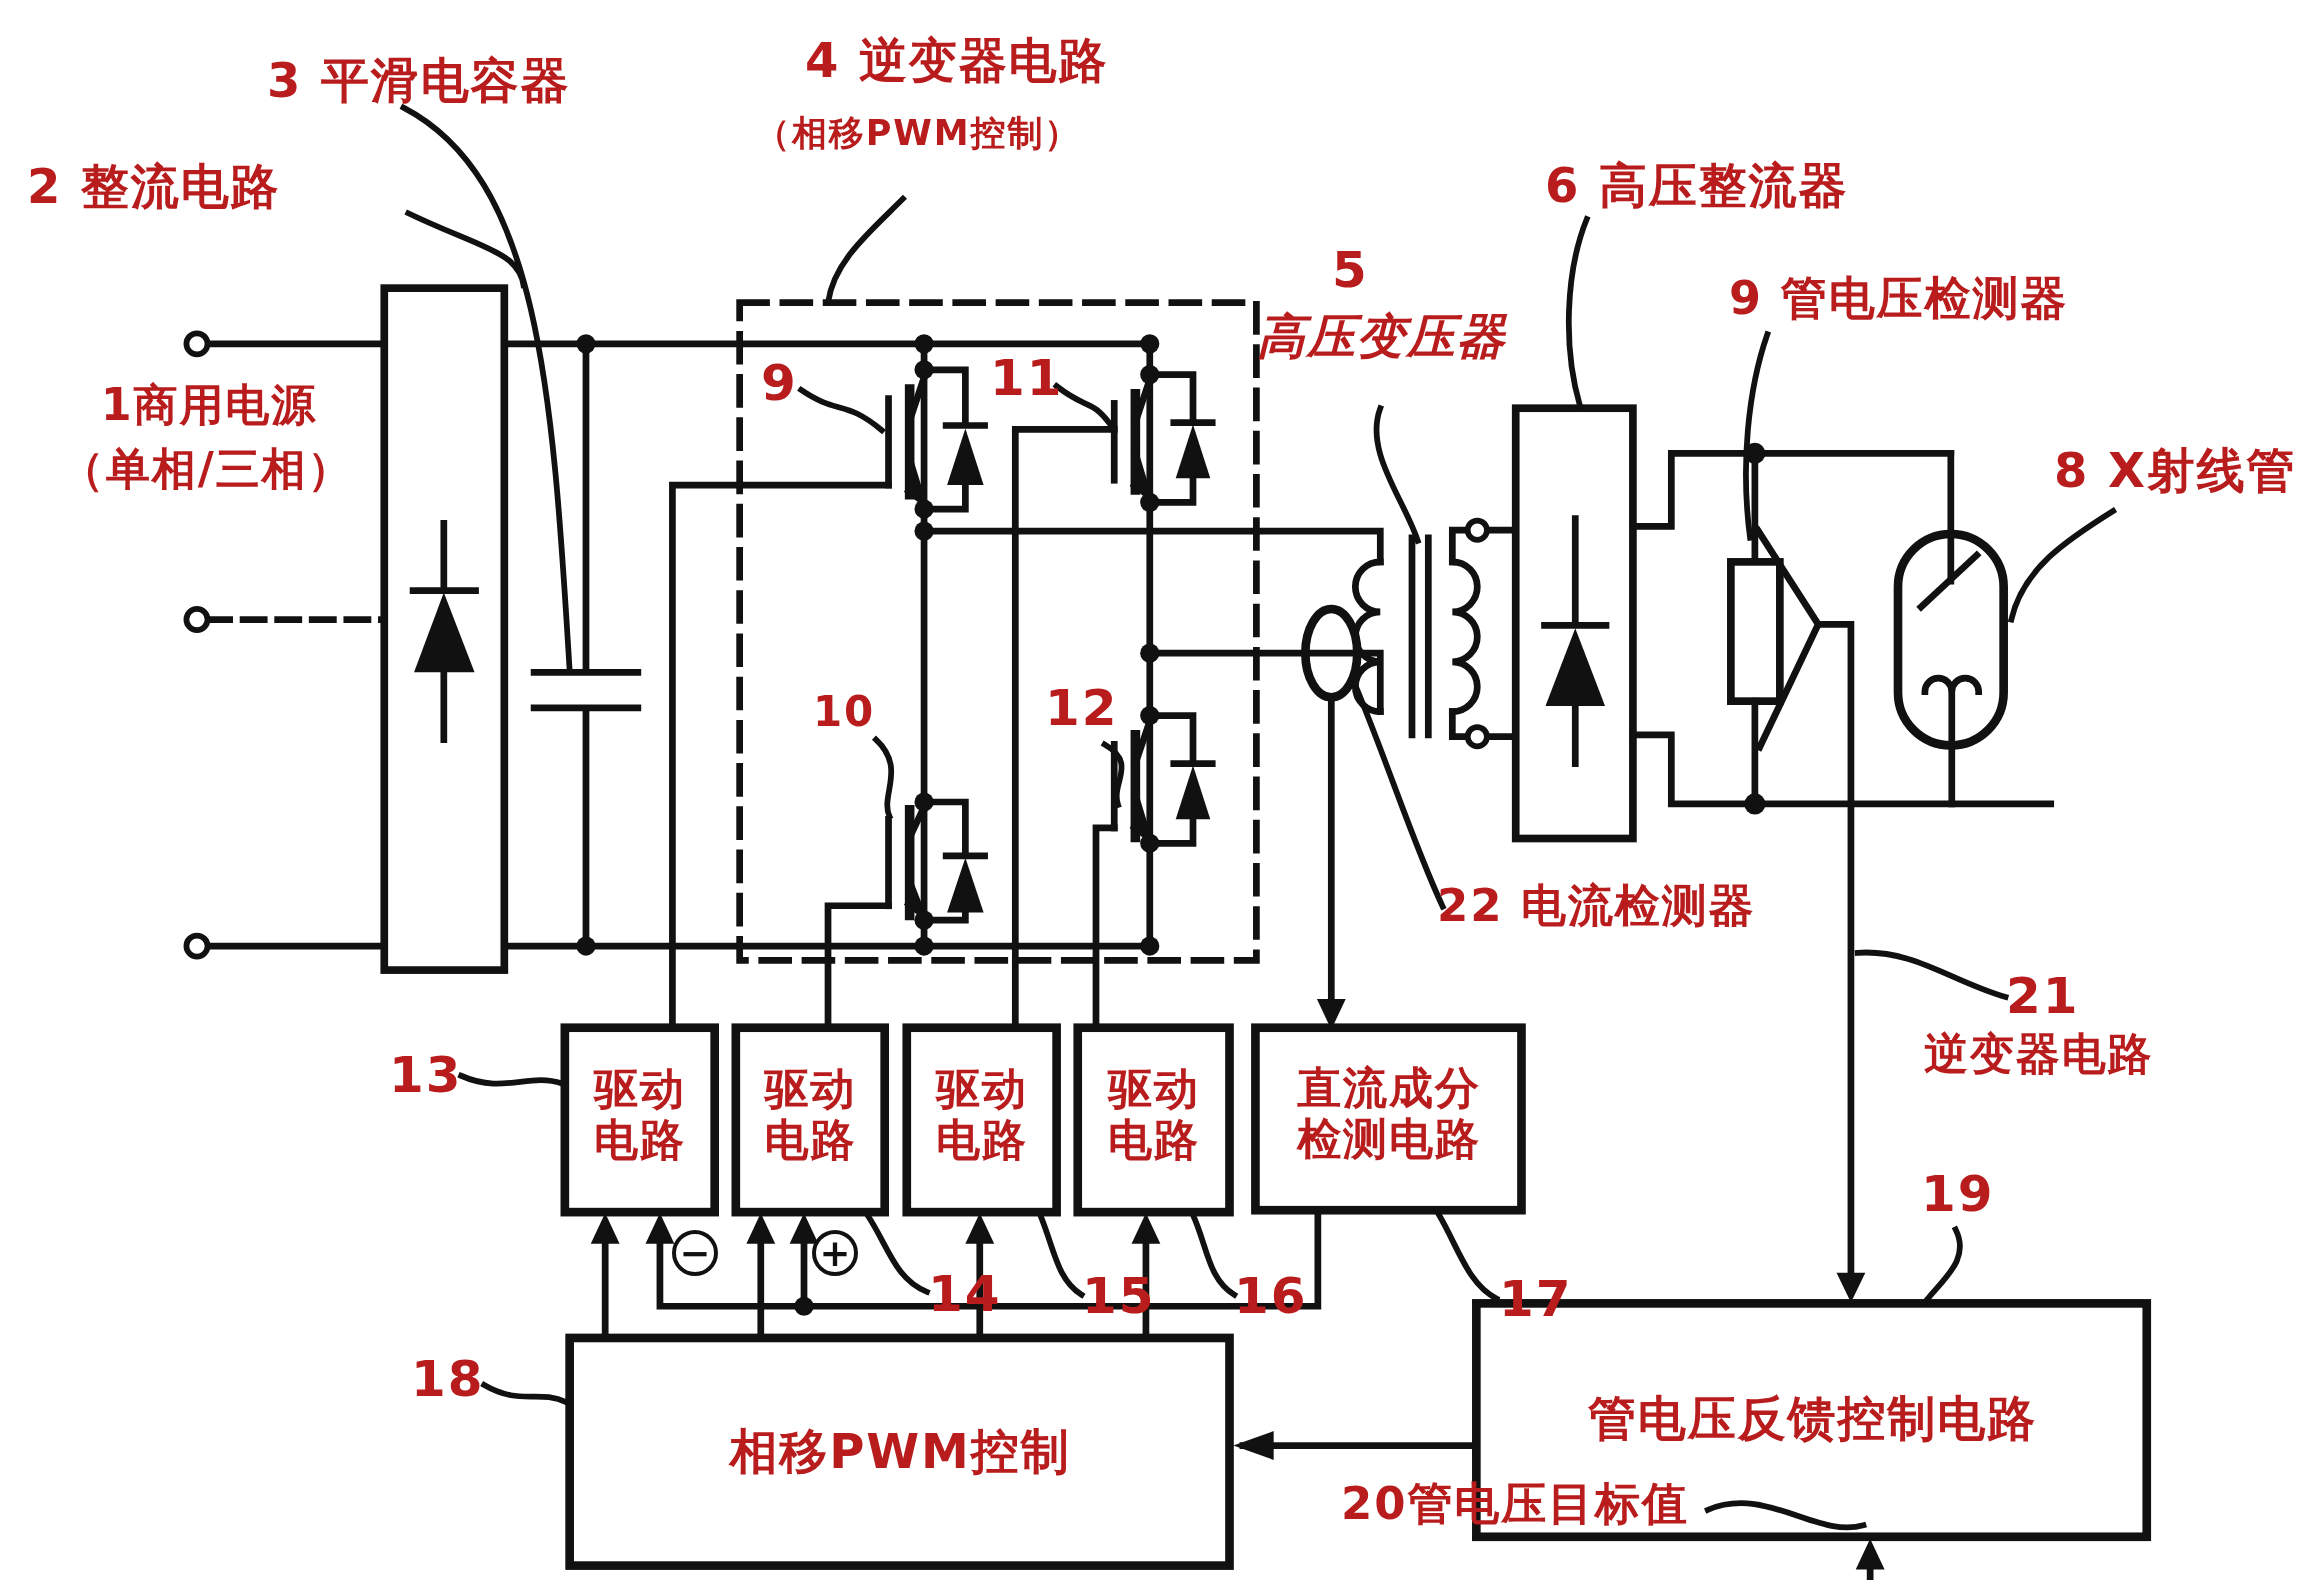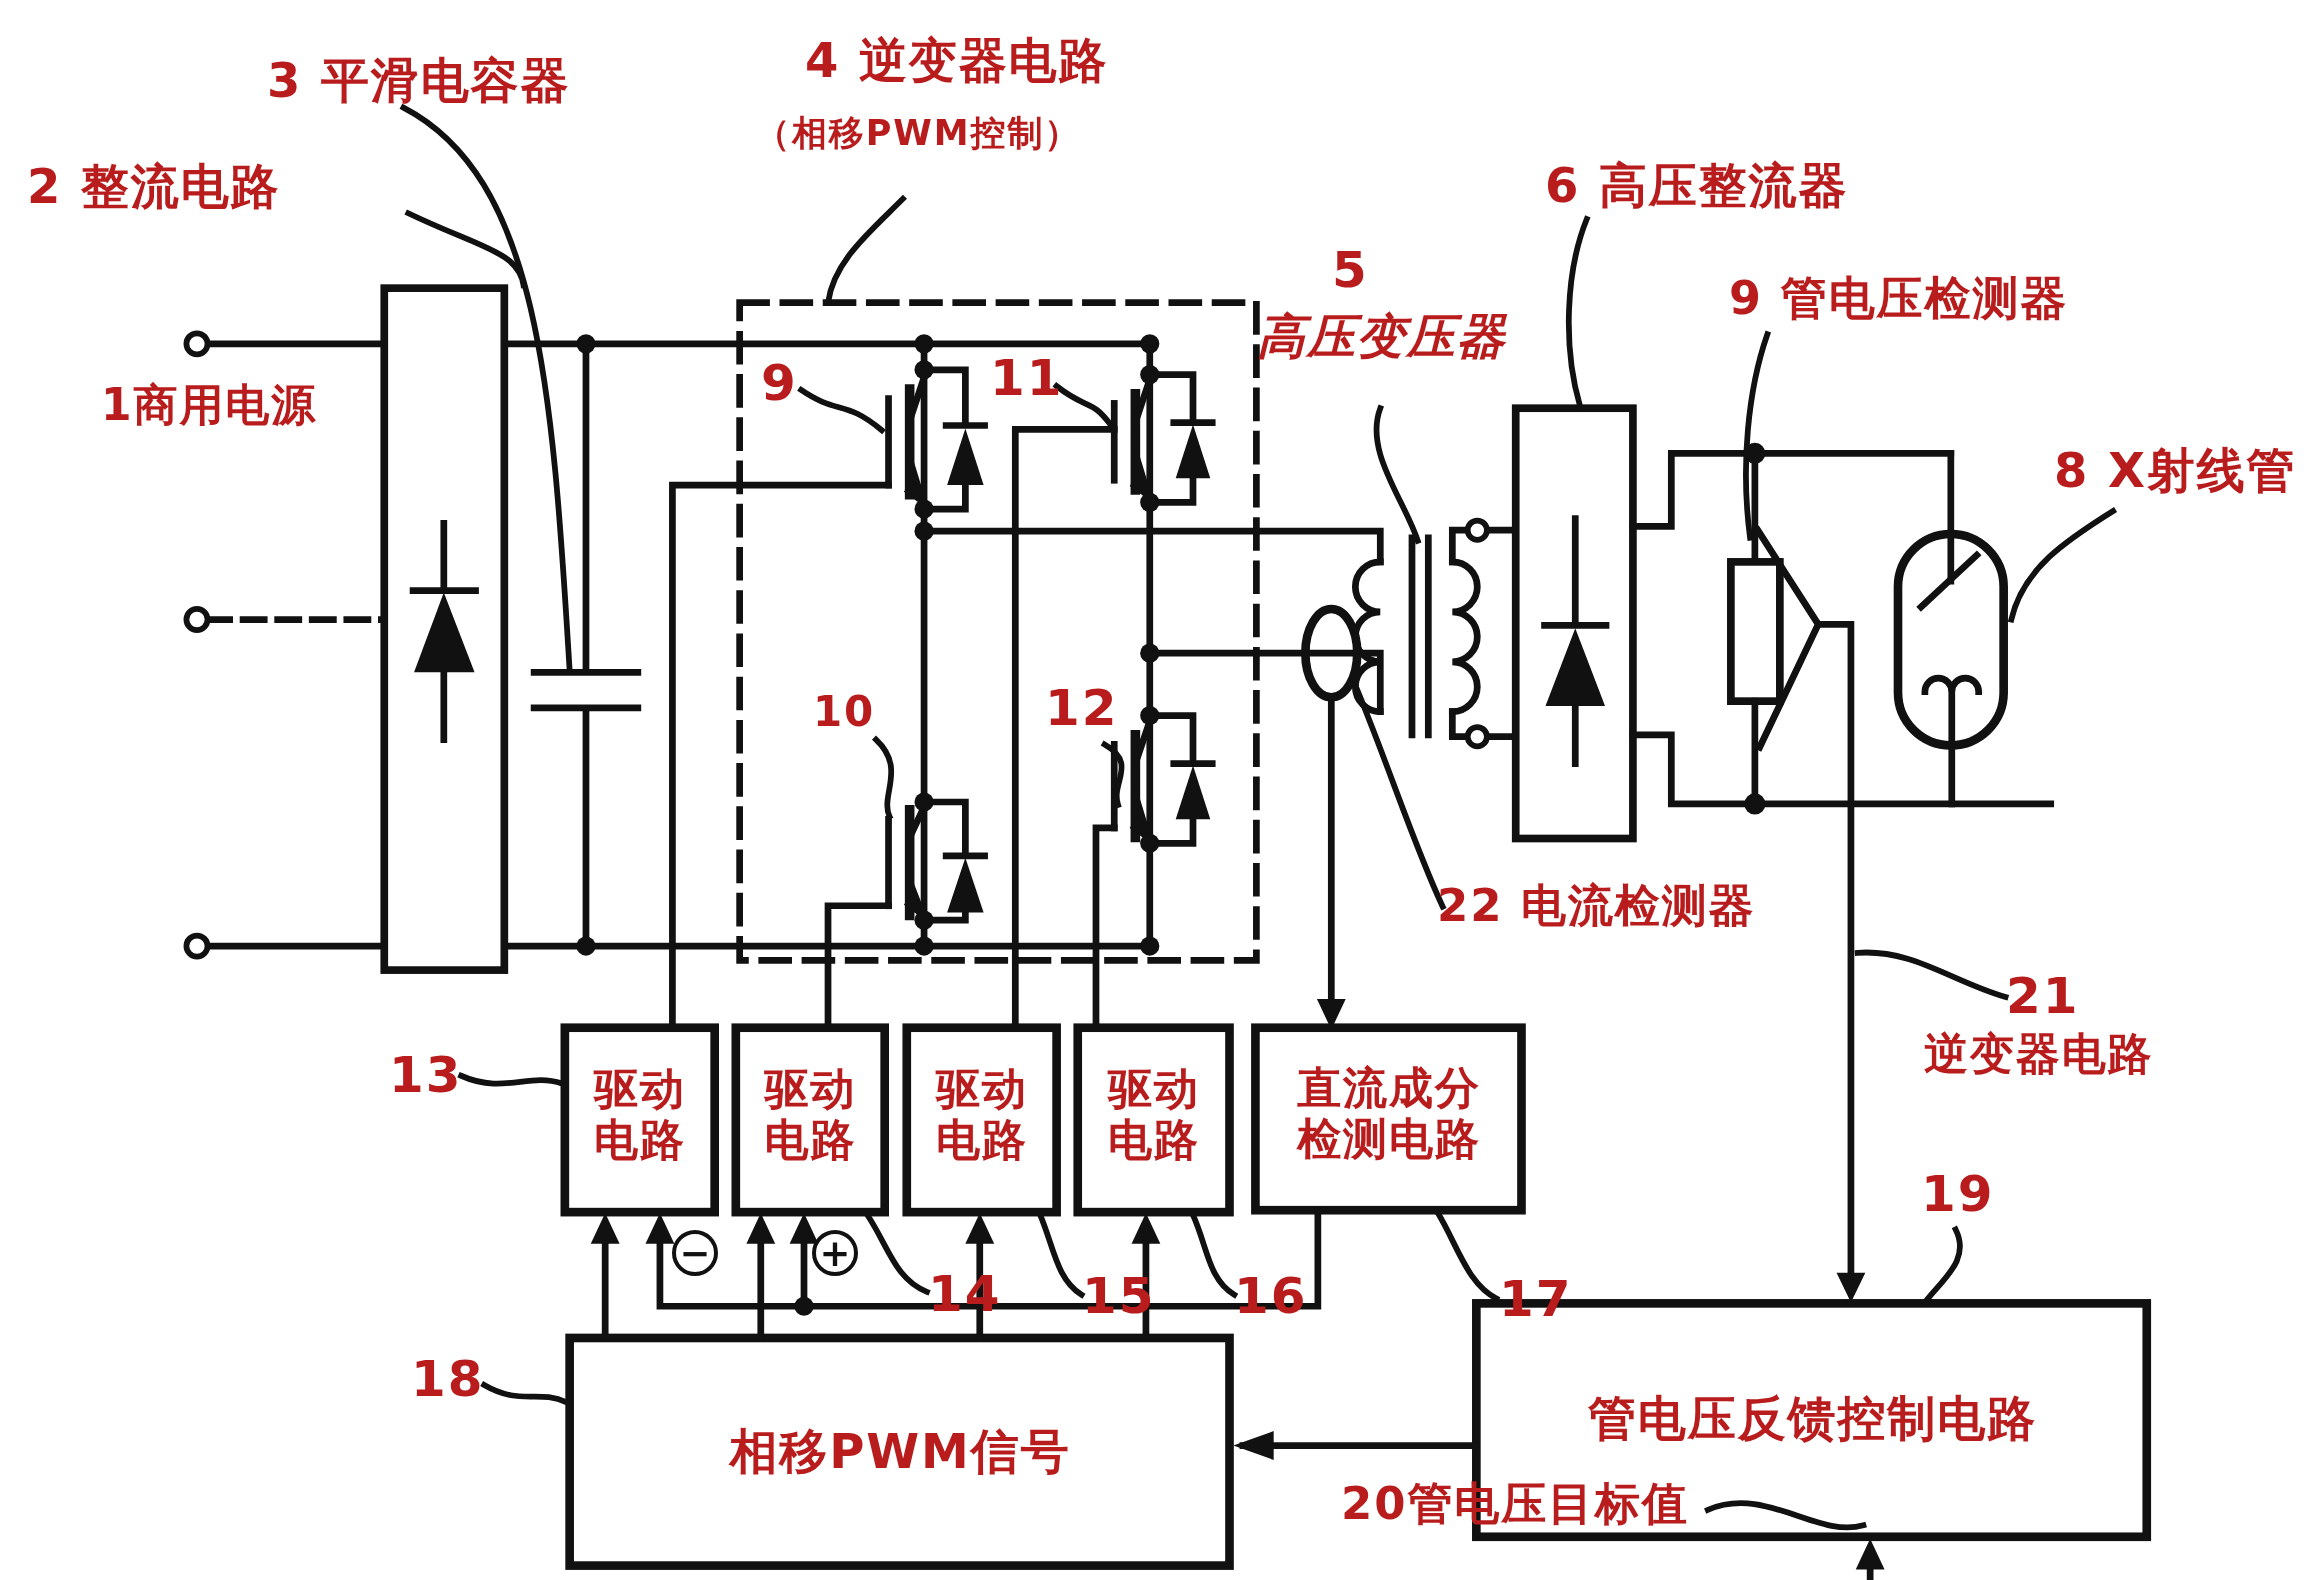--- a/index.html
+++ b/index.html
@@ -199,20 +199,21 @@
       <path d="M504,1442 C542,1464 560,1446 590,1460"></path>
       <path d="M2036,1280 C2052,1312 2022,1332 2004,1356"></path>
       <path d="M1778,1572 C1838,1546 1892,1602 1940,1588"></path>
       <path d="M2088,1038 C2032,1022 1992,988 1934,992"></path>
       <path d="M1412,716 C1446,798 1472,880 1502,944"></path>
     </g>
   </g>
 </svg>
 
 <div class="lbl" style="left:101px;top:380px;font-size:44px;">1商用电源</div>
+<div class="lbl" style="left:60px;top:444px;font-size:44px;">（单相/三相）</div>
 <div class="lbl" style="left:27px;top:159px;font-size:48px;">2 整流电路</div>
 <div class="lbl" style="left:267px;top:53px;font-size:48px;">3 平滑电容器</div>
 <div class="lbl" style="left:805px;top:33px;font-size:48px;">4 逆变器电路</div>
 <div class="lbl" style="left:755px;top:113px;font-size:35px;">（相移PWM控制）</div>
 <div class="lbl" style="left:1332px;top:242px;font-size:50px;">5</div>
 <div class="lbl" style="left:1257px;top:309px;font-size:48px;font-style:italic;">高压变压器</div>
 <div class="lbl" style="left:1545px;top:158px;font-size:48px;">6 高压整流器</div>
 <div class="lbl" style="left:1729px;top:272px;font-size:46px;">9 管电压检测器</div>
 <div class="lbl" style="left:2054px;top:443px;font-size:48px;">8 X射线管</div>
 <div class="lbl" style="left:761px;top:355px;font-size:50px;">9</div>
@@ -234,20 +235,20 @@
 <div class="lbl ctr" style="left:565px;top:1064px;width:150px;font-size:44px;">驱动
 电路</div>
 <div class="lbl ctr" style="left:736px;top:1064px;width:149px;font-size:44px;">驱动
 电路</div>
 <div class="lbl ctr" style="left:907px;top:1064px;width:150px;font-size:44px;">驱动
 电路</div>
 <div class="lbl ctr" style="left:1078px;top:1064px;width:152px;font-size:44px;">驱动
 电路</div>
 <div class="lbl ctr" style="left:1256px;top:1063px;width:266px;font-size:44px;">直流成分
 检测电路</div>
-<div class="lbl ctr" style="left:570px;top:1424px;width:660px;font-size:48px;">相移PWM信号</div>
+<div class="lbl ctr" style="left:570px;top:1424px;width:660px;font-size:48px;">相移PWM控制</div>
 <div class="lbl ctr" style="left:1477px;top:1391px;width:671px;font-size:48px;">管电压反馈控制电路</div>
 
 <div class="badge" style="left:672px;top:1230px;">−</div>
 <div class="badge" style="left:812px;top:1230px;">+</div>
 
 </div>
 
 
 </body></html>

